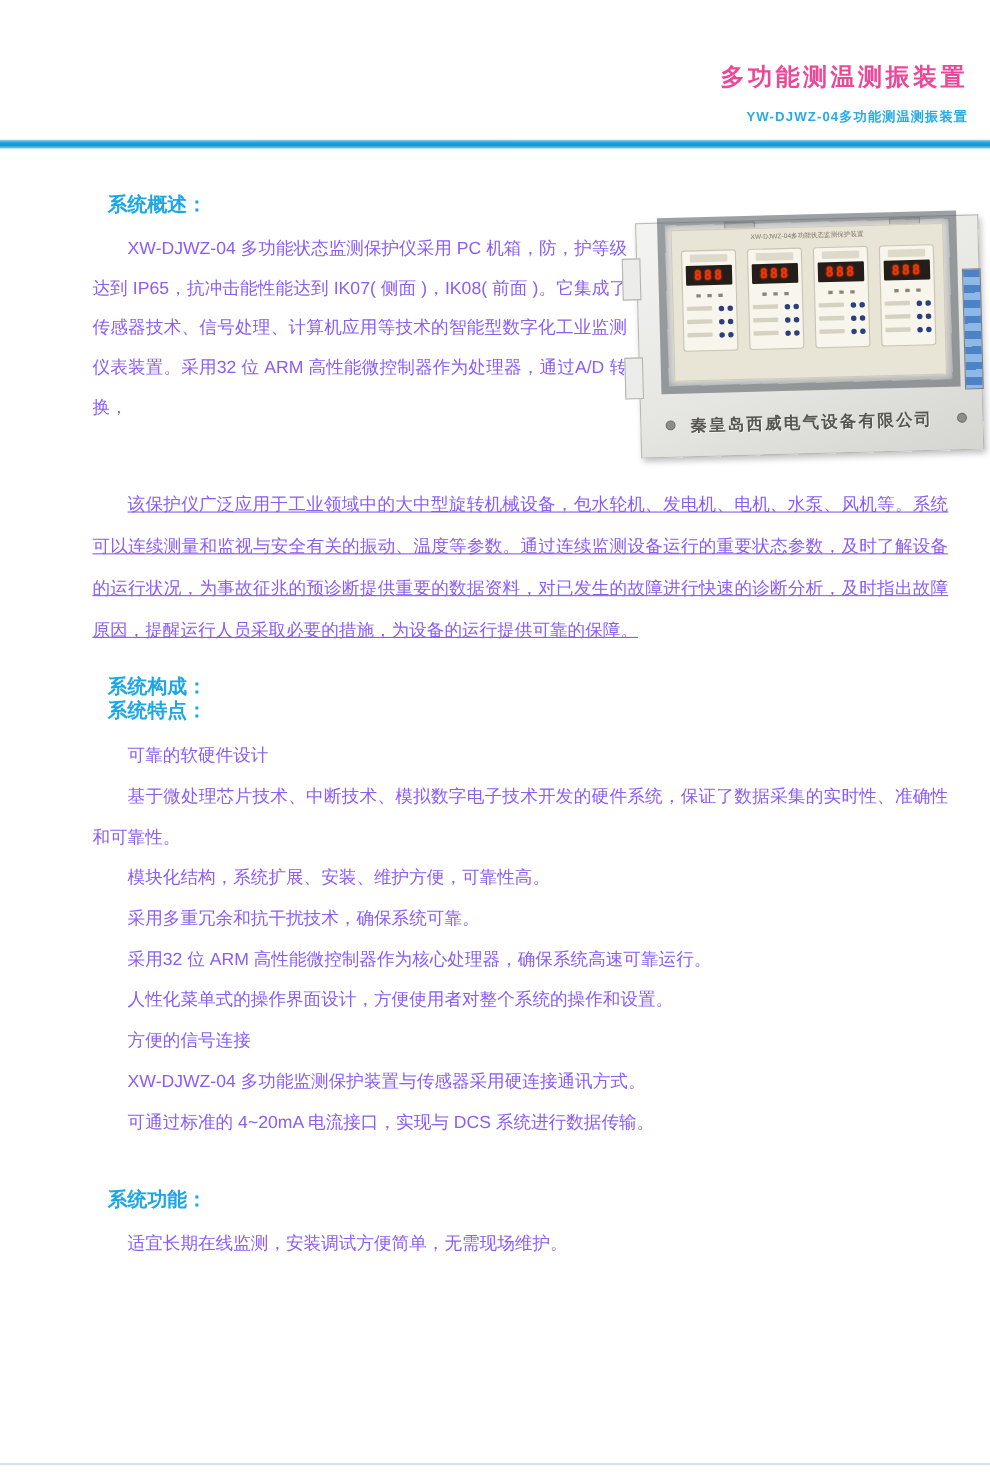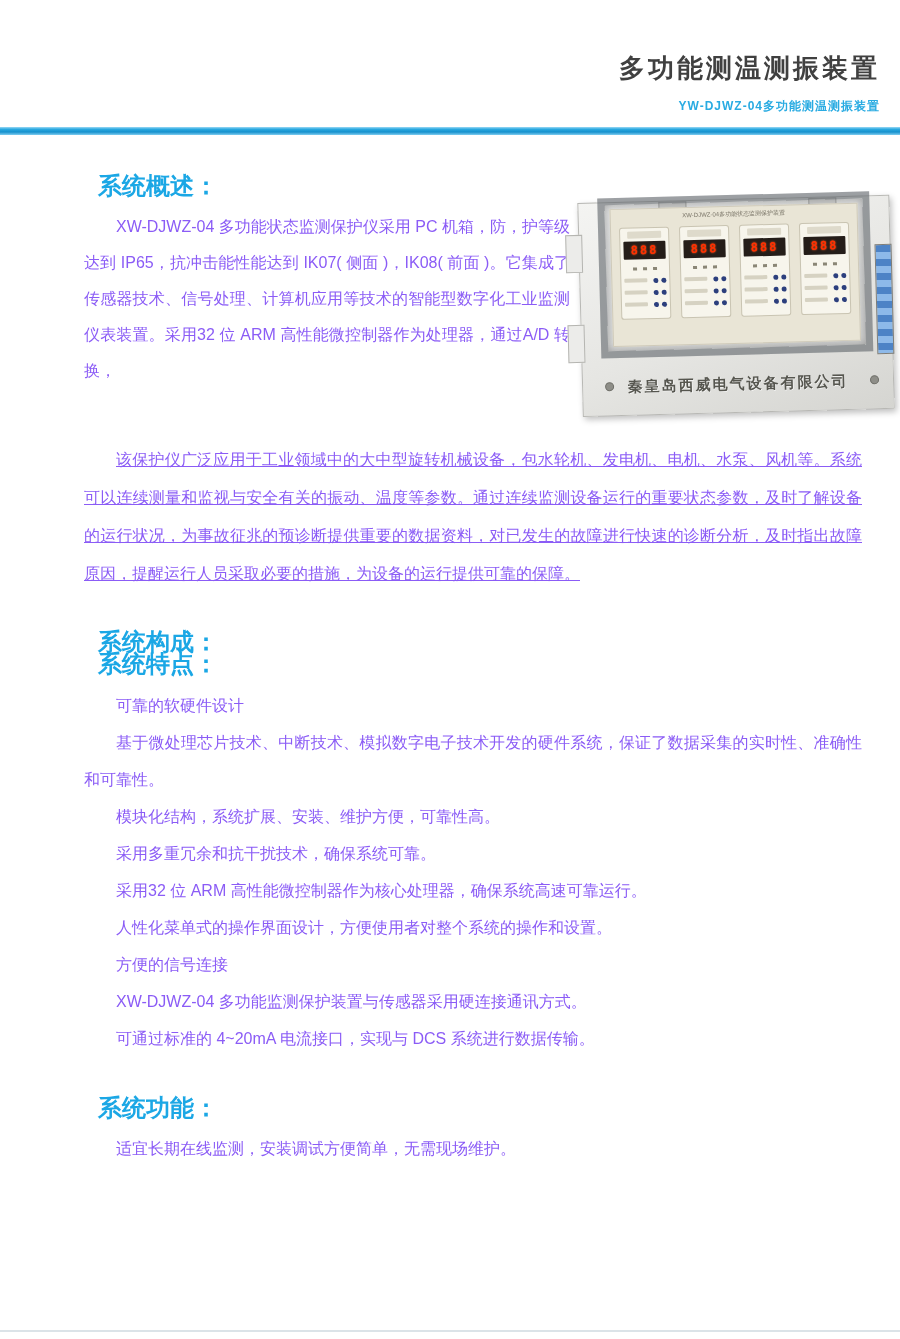--- a/index.html
+++ b/index.html
@@ -3,33 +3,33 @@
 <meta charset="utf-8">
 <style>
   html,body{margin:0;padding:0;background:#ffffff;}
   .page{
     position:relative;width:900px;height:1339px;background:#ffffff;overflow:hidden;
     font-family:"Liberation Sans", sans-serif;color:#3d3d3d;
   }
   
   .header{padding-top:50px;text-align:right;padding-right:20px;}
   .page-title{
-    font-size:26px;font-weight:bold;color:#404040;letter-spacing:3px;line-height:40px;font-family:Liberation Mono, monospace;
+    font-size:22px;font-weight:bold;color:#ec4899;letter-spacing:3px;line-height:40px;
   }
   .page-subtitle{
     font-size:12px;font-weight:bold;color:#29abe2;letter-spacing:1px;margin-top:4px;line-height:24px;
   }
   .header-rule{
     margin-top:9px;height:8px;width:900px;
     background:linear-gradient(180deg,#9bd9f4 0%,#2aa9e1 28%,#1691cd 62%,#7fcdf0 100%);
   }
   
   .section{padding-left:84px;padding-right:38px;}
   .sec-heading{
-    color:#1ba7e5;font-size:24px;font-weight:bold;margin:0 0 0 14px;line-height:22px;
+    color:#1ba7e5;font-size:18px;font-weight:bold;margin:0 0 0 14px;line-height:22px;
   }
   .body-text{font-size:16px;line-height:36px;color:#8b5cf6;}
   p{margin:0;}
   .indent{text-indent:2em;}
   .just{text-align:justify;}
   
   .overview{position:relative;margin-top:40px;height:252px;}
   .overview .para{width:486px;margin-top:12px;}
   
   .device{
@@ -82,21 +82,21 @@
   .nameplate{
     position:absolute;left:0;right:0;bottom:18px;text-align:center;
     font-family:"DejaVu Serif", serif;font-weight:bold;font-size:15px;color:#56564f;
     letter-spacing:2px;text-shadow:0.5px 0.5px 0 #ffffff;
   }
   .screw{position:absolute;width:7px;height:7px;border-radius:50%;background:#8e8e88;border:1px solid #6e6e68;}
   .screw.s1{left:22px;bottom:24px;} .screw.s2{right:14px;bottom:24px;}
   
   .para-wide{margin-top:14px;line-height:38px;text-decoration:underline;}
   
-  .composition{margin-top:38px;}
+  .composition{margin-top:20px;}
   .composition .body-text{margin-top:12px;}
   .features{}
   .features .list{margin-top:12px;}
   .features .list p{line-height:37px;}
   .functions{margin-top:40px;}
   .functions .body-text{margin-top:12px;}
   
   .bottom-rule{position:absolute;left:0;top:1330px;width:900px;height:2px;background:#dbe3e8;}
 </style>
 </head>

